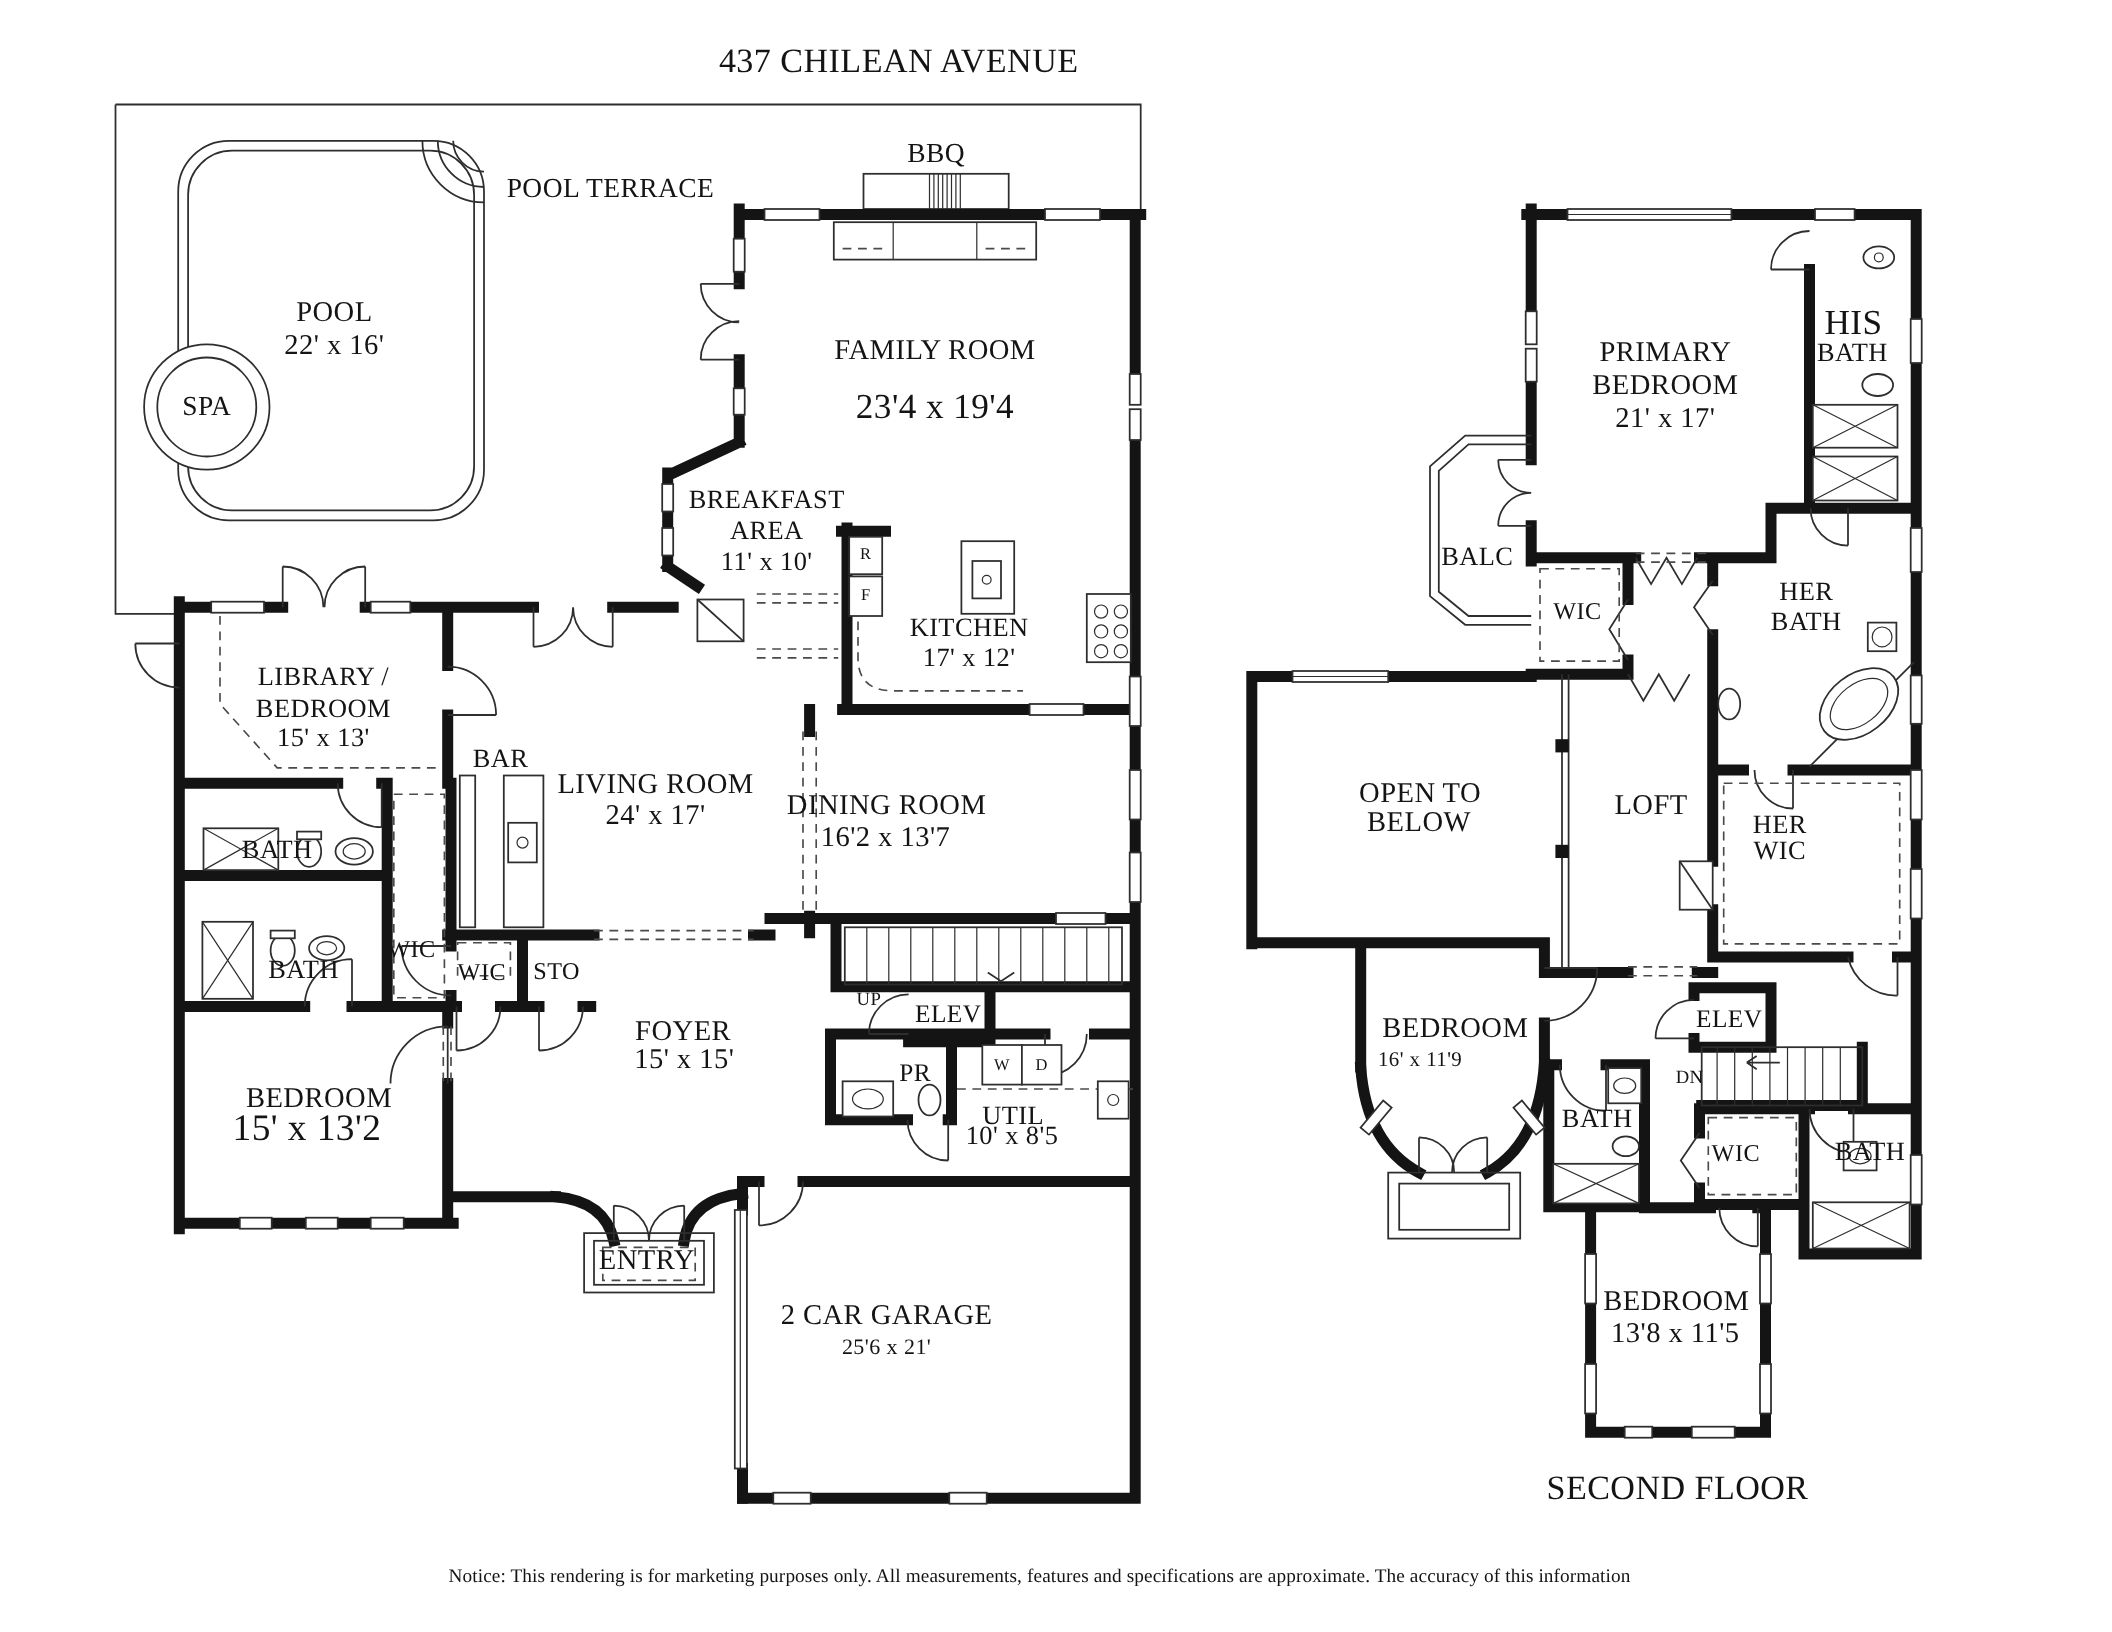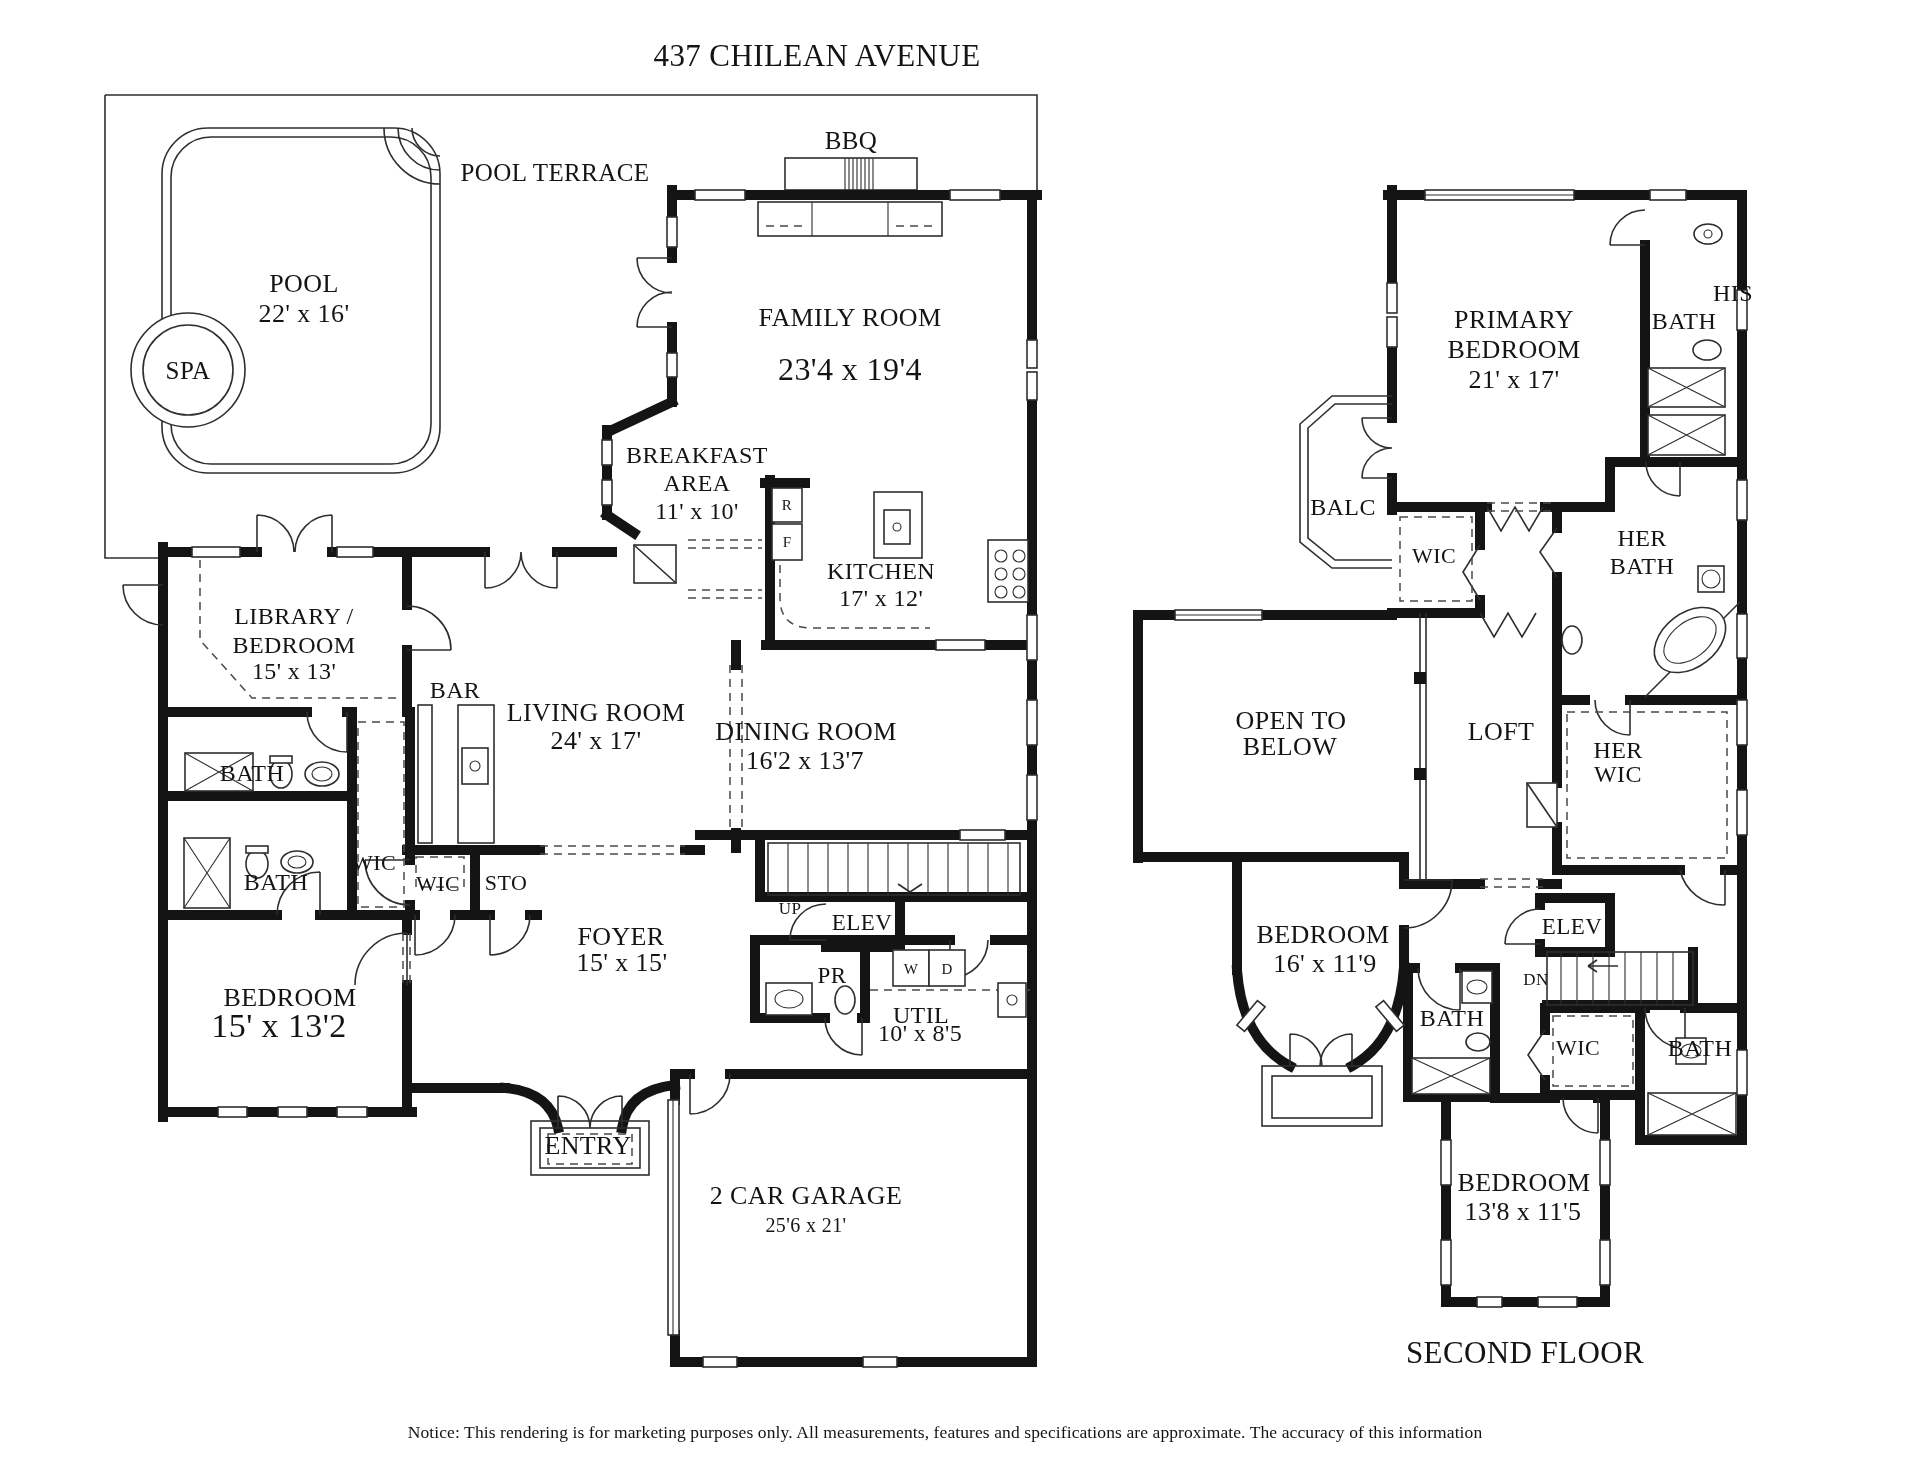--- a/index.html
+++ b/index.html
@@ -377,33 +377,33 @@
   <div class="lbl" style="left:920px;top:1033px;font-size:24px">10' x 8'5</div>
   <div class="lbl" style="left:290px;top:998px;font-size:26px">BEDROOM</div>
   <div class="lbl" style="left:279px;top:1026px;font-size:34px">15' x 13'2</div>
   <div class="lbl" style="left:588px;top:1146px;font-size:26px">ENTRY</div>
   <div class="lbl" style="left:806px;top:1196px;font-size:26px">2 CAR GARAGE</div>
   <div class="lbl" style="left:806px;top:1225px;font-size:20px">25'6 x 21'</div>
 
   <div class="lbl" style="left:1514px;top:320px;font-size:26px">PRIMARY</div>
   <div class="lbl" style="left:1514px;top:350px;font-size:26px">BEDROOM</div>
   <div class="lbl" style="left:1514px;top:380px;font-size:26px">21' x 17'</div>
-  <div class="lbl" style="left:1733px;top:293px;font-size:24px">HIS</div>
+  <div class="lbl" style="left:1685px;top:293px;font-size:32px">HIS</div>
   <div class="lbl" style="left:1684px;top:321px;font-size:24px">BATH</div>
   <div class="lbl" style="left:1343px;top:507px;font-size:24px">BALC</div>
   <div class="lbl" style="left:1434px;top:556px;font-size:22px">WIC</div>
   <div class="lbl" style="left:1642px;top:538px;font-size:24px">HER</div>
   <div class="lbl" style="left:1642px;top:566px;font-size:24px">BATH</div>
   <div class="lbl" style="left:1291px;top:721px;font-size:26px">OPEN TO</div>
   <div class="lbl" style="left:1290px;top:747px;font-size:26px">BELOW</div>
   <div class="lbl" style="left:1501px;top:732px;font-size:26px">LOFT</div>
   <div class="lbl" style="left:1618px;top:750px;font-size:24px">HER</div>
   <div class="lbl" style="left:1618px;top:774px;font-size:24px">WIC</div>
   <div class="lbl" style="left:1323px;top:935px;font-size:26px">BEDROOM</div>
-  <div class="lbl" style="left:1325px;top:964px;font-size:26px">16' x 11'9</div>
+  <div class="lbl" style="left:1291px;top:964px;font-size:19px">16' x 11'9</div>
   <div class="lbl" style="left:1452px;top:1018px;font-size:24px">BATH</div>
   <div class="lbl" style="left:1572px;top:926px;font-size:23px">ELEV</div>
   <div class="lbl" style="left:1536px;top:979px;font-size:17px">DN</div>
   <div class="lbl" style="left:1578px;top:1048px;font-size:22px">WIC</div>
   <div class="lbl" style="left:1700px;top:1048px;font-size:24px">BATH</div>
   <div class="lbl" style="left:1524px;top:1183px;font-size:26px">BEDROOM</div>
   <div class="lbl" style="left:1523px;top:1212px;font-size:26px">13'8 x 11'5</div>
   <div class="lbl" style="left:1525px;top:1352px;font-size:31px">SECOND FLOOR</div>
 
   <div class="lbl notice" style="left:945px;top:1433px;font-size:17.5px">Notice: This rendering is for marketing purposes only. All measurements, features and specifications are approximate. The accuracy of this information</div>

